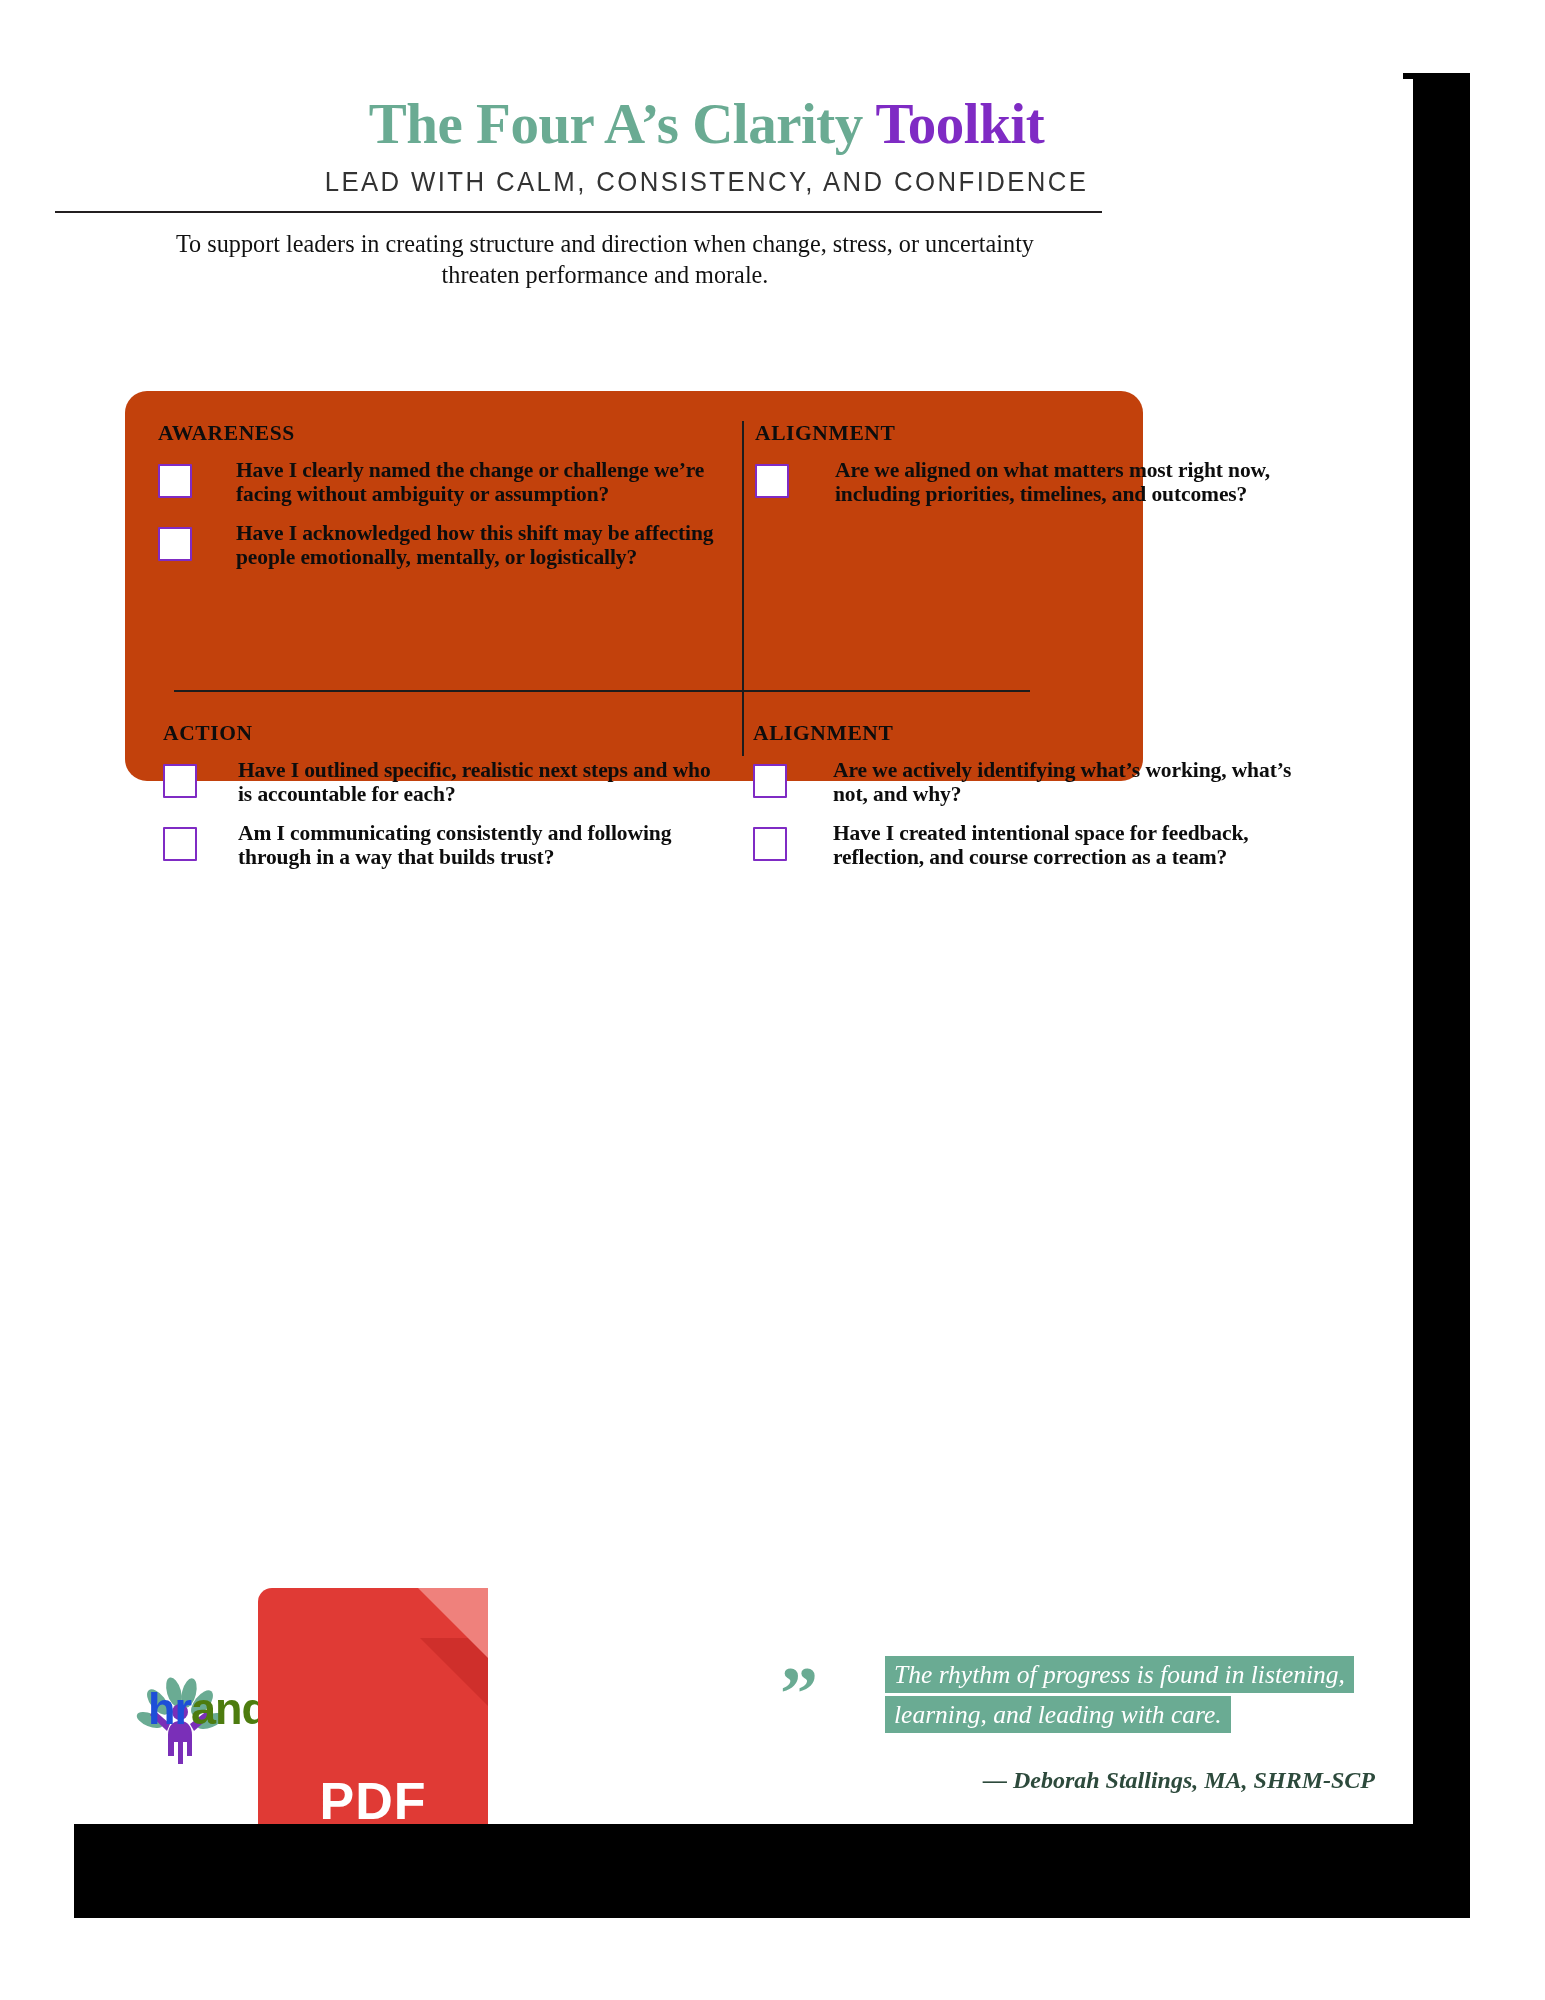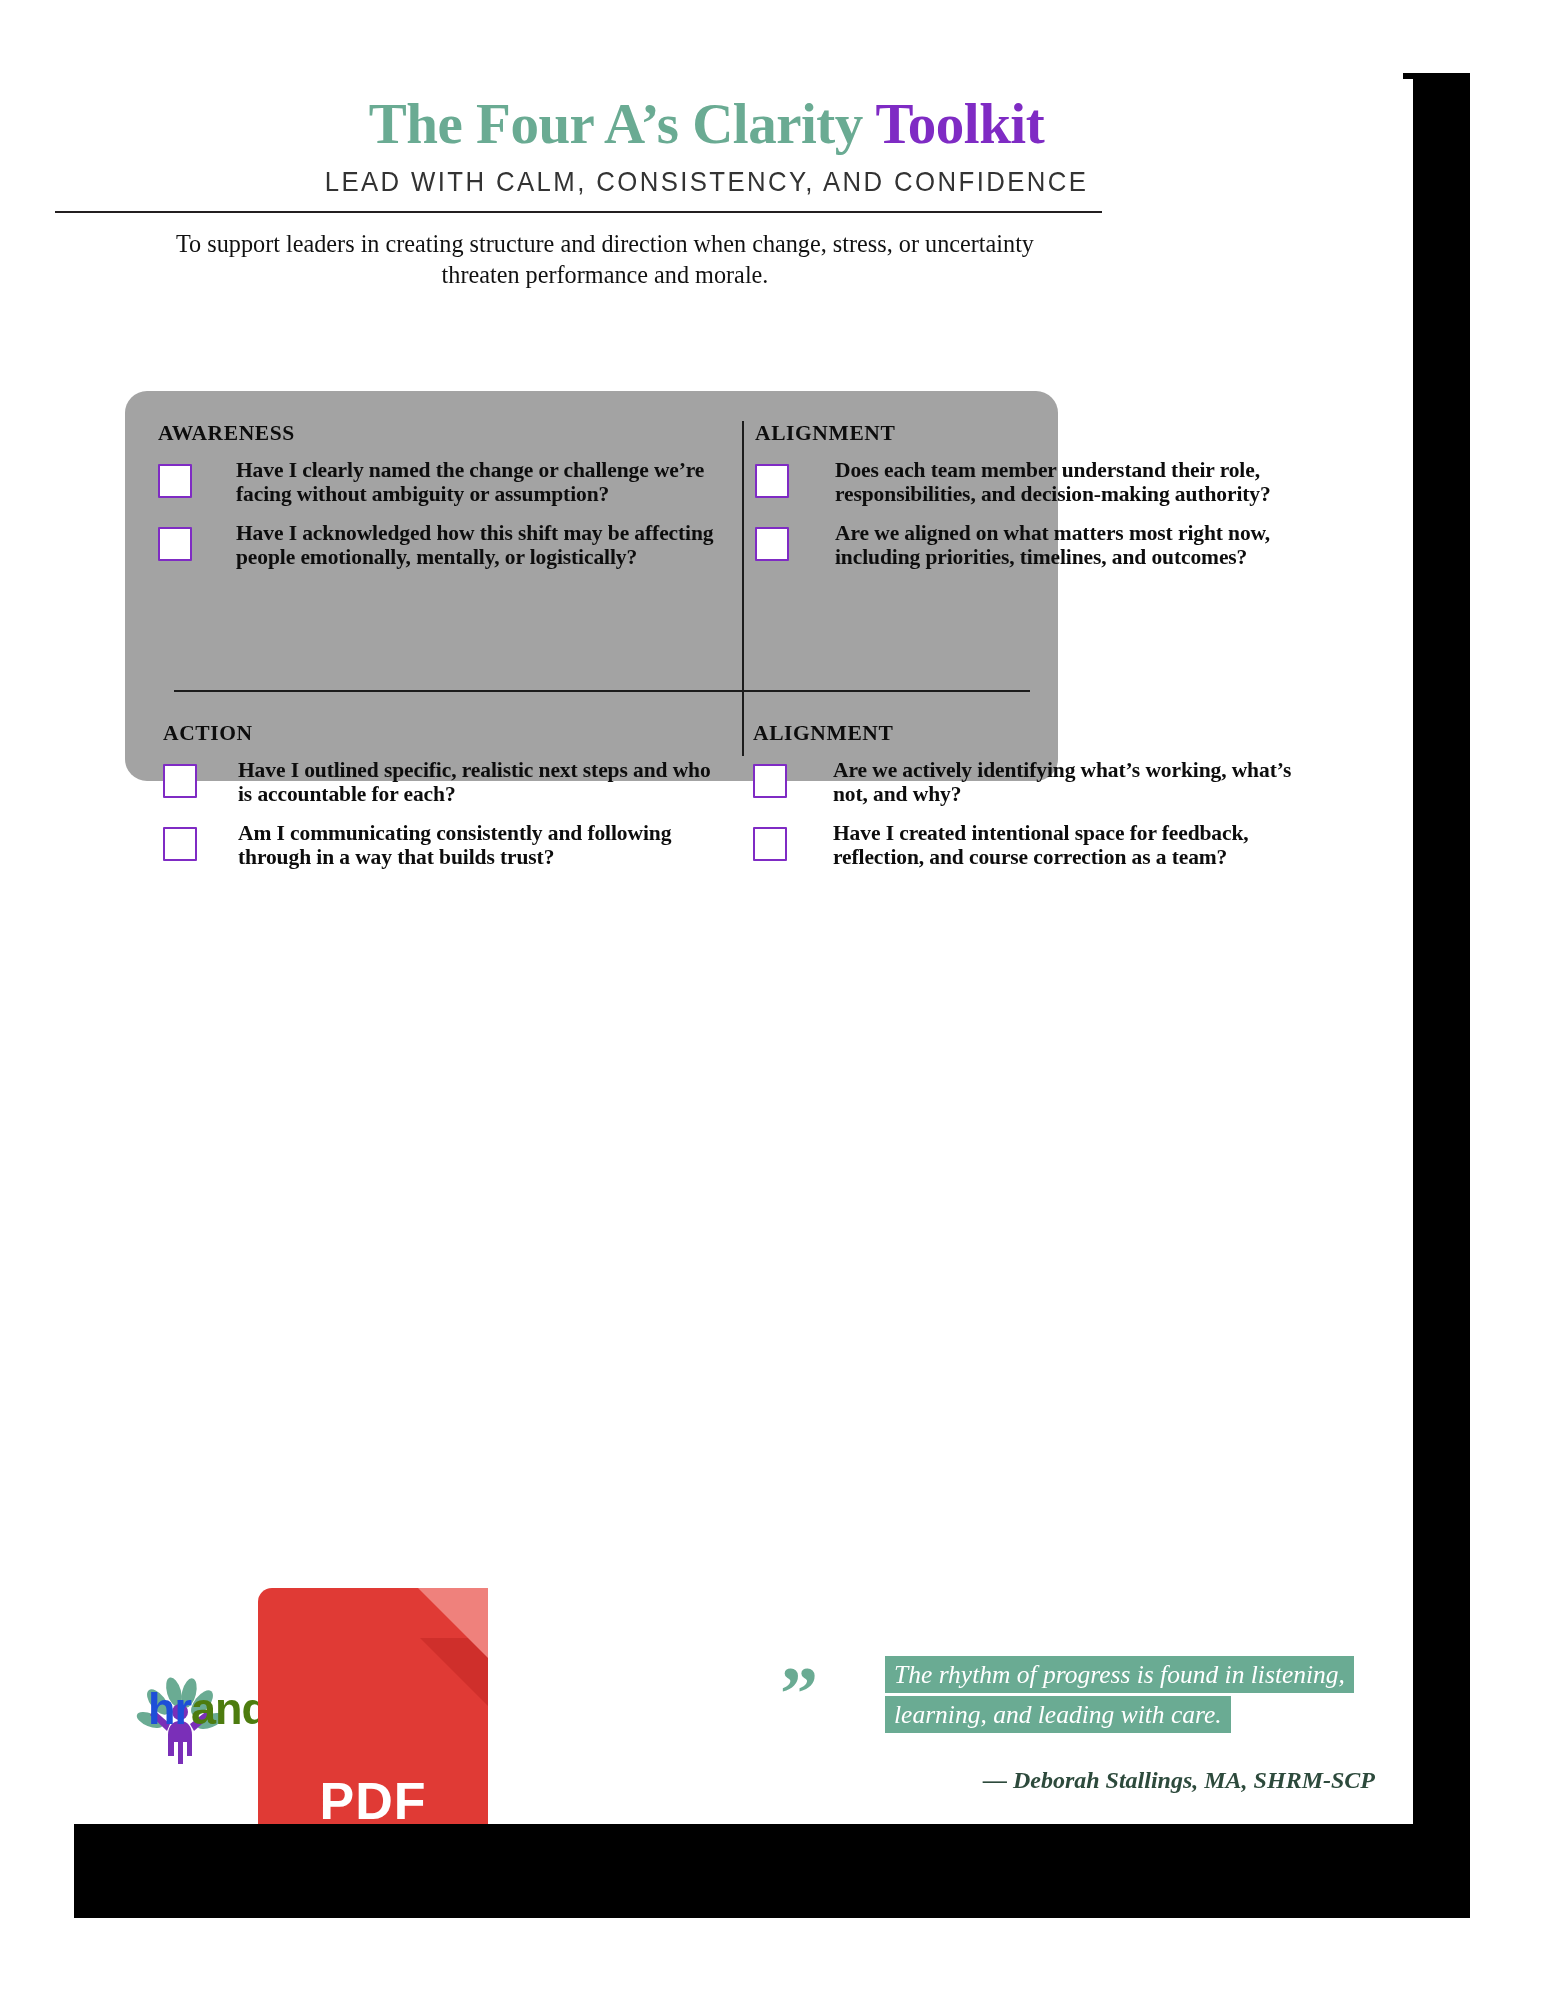--- a/index.html
+++ b/index.html
@@ -88,23 +88,23 @@
     font-size: 25.5px;
     line-height: 1.22;
     color: #111111;
     transform: scaleX(0.95);
   }
 
   
   #checklist-card {
     position: absolute;
     left: 125px; top: 391px;
-    width: 933px;
+    width: 1018px;
     height: 390px;
-    background: #a3a3a3;
+    background: #c2410c;
     border-radius: 22px;
   }
 
   .v-divider {
     position: absolute;
     left: 617px; top: 30px;
     width: 0; height: 335px;
     border-left: 2.2px solid #1c1c1c;
   }
   .h-divider {
@@ -286,24 +286,20 @@
         <div class="check-text">Have I clearly named the change or challenge we’re facing without ambiguity or assumption?</div>
       </div>
       <div class="check-item">
         <div class="checkbox"></div>
         <div class="check-text">Have I acknowledged how this shift may be affecting people emotionally, mentally, or logistically?</div>
       </div>
     </div>
 
     <div class="quadrant" id="q-alignment-1">
       <div class="quad-heading">ALIGNMENT</div>
-      <div class="check-item">
-        <div class="checkbox"></div>
-        <div class="check-text">Does each team member understand their role, responsibilities, and decision-making authority?</div>
-      </div>
       <div class="check-item">
         <div class="checkbox"></div>
         <div class="check-text">Are we aligned on what matters most right now, including priorities, timelines, and outcomes?</div>
       </div>
     </div>
 
     <div class="quadrant" id="q-action">
       <div class="quad-heading">ACTION</div>
       <div class="check-item">
         <div class="checkbox"></div>

